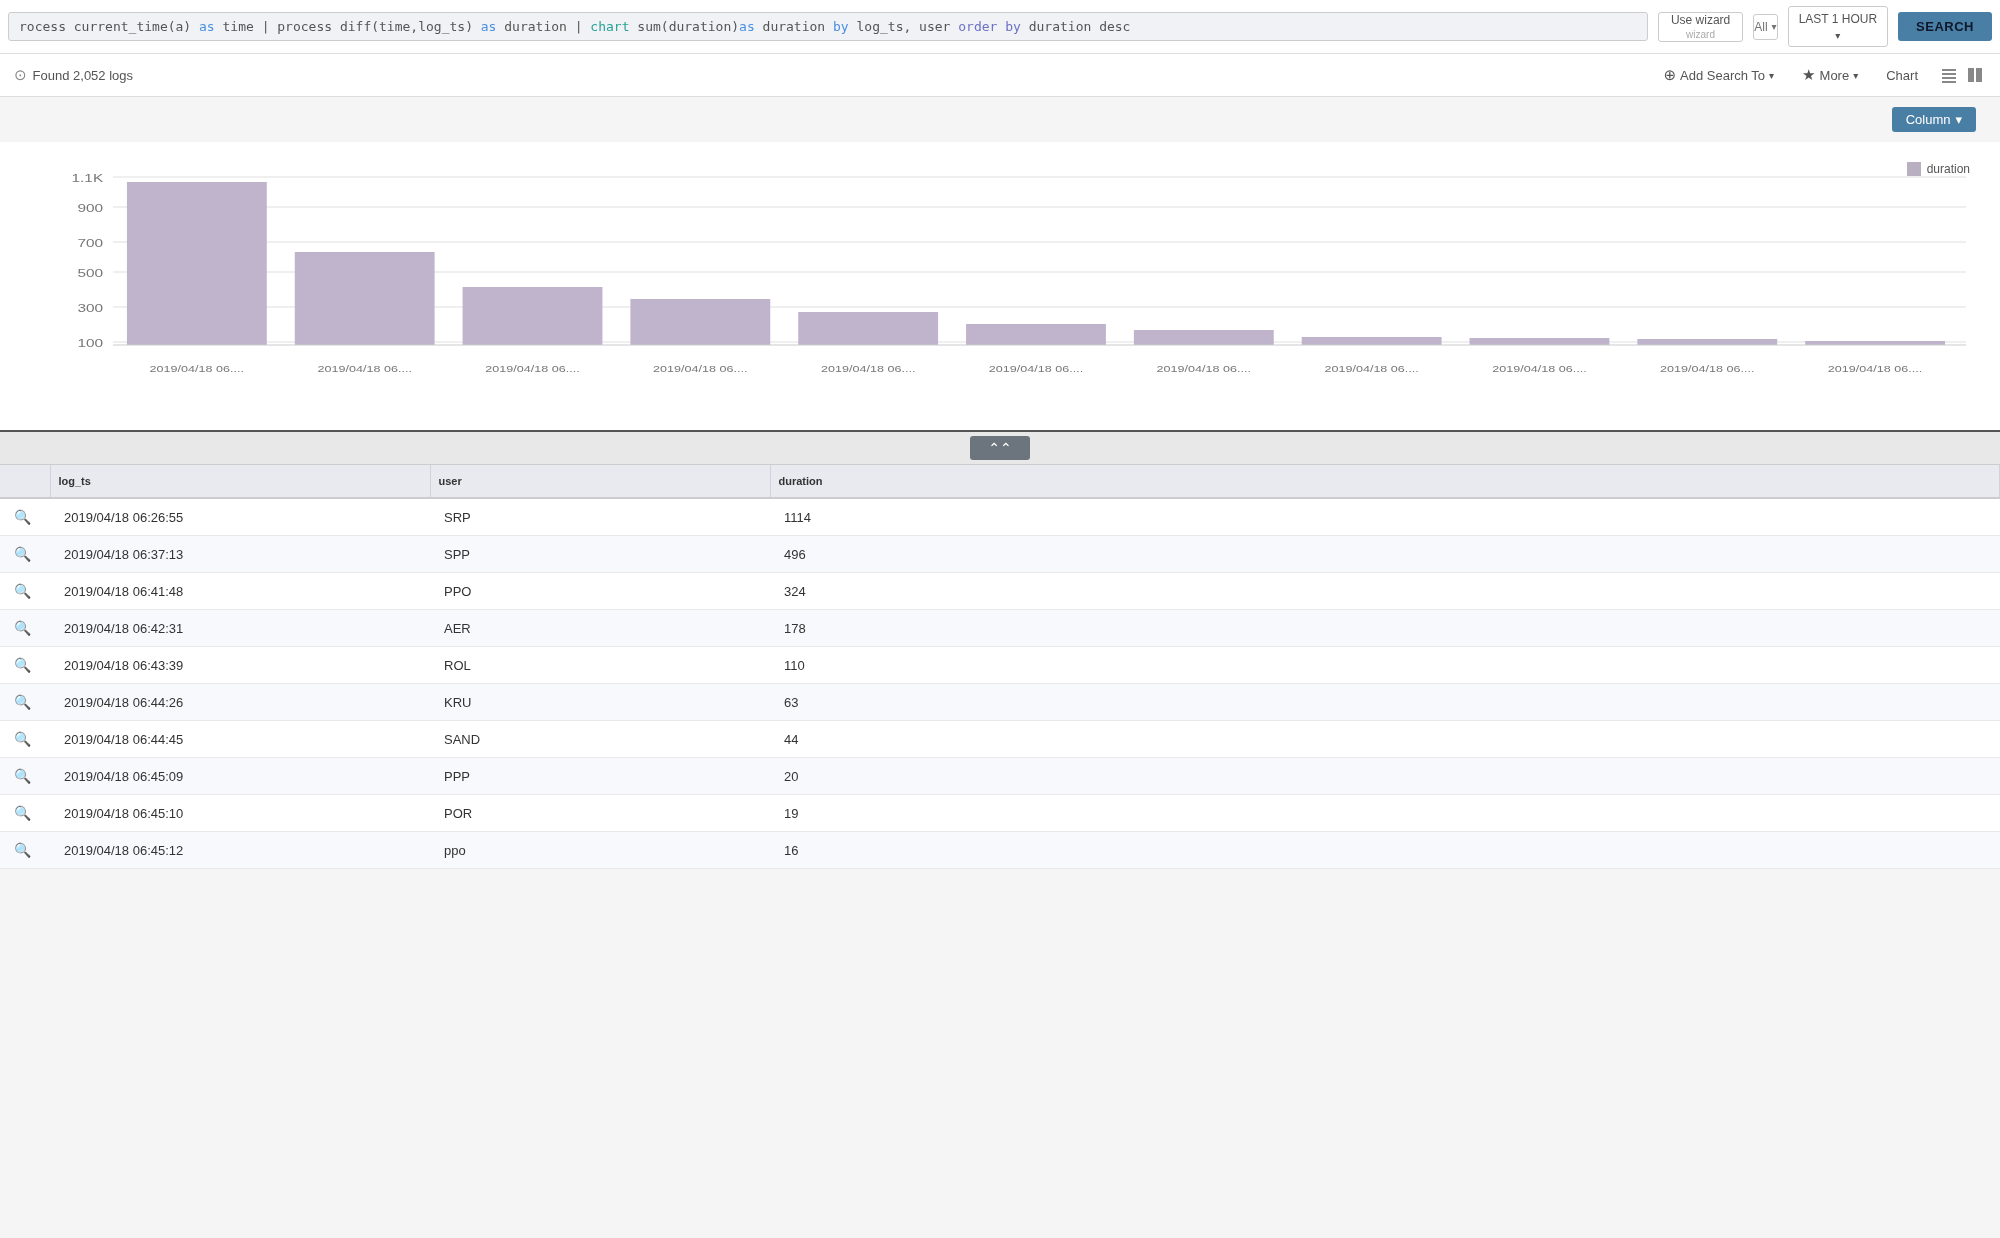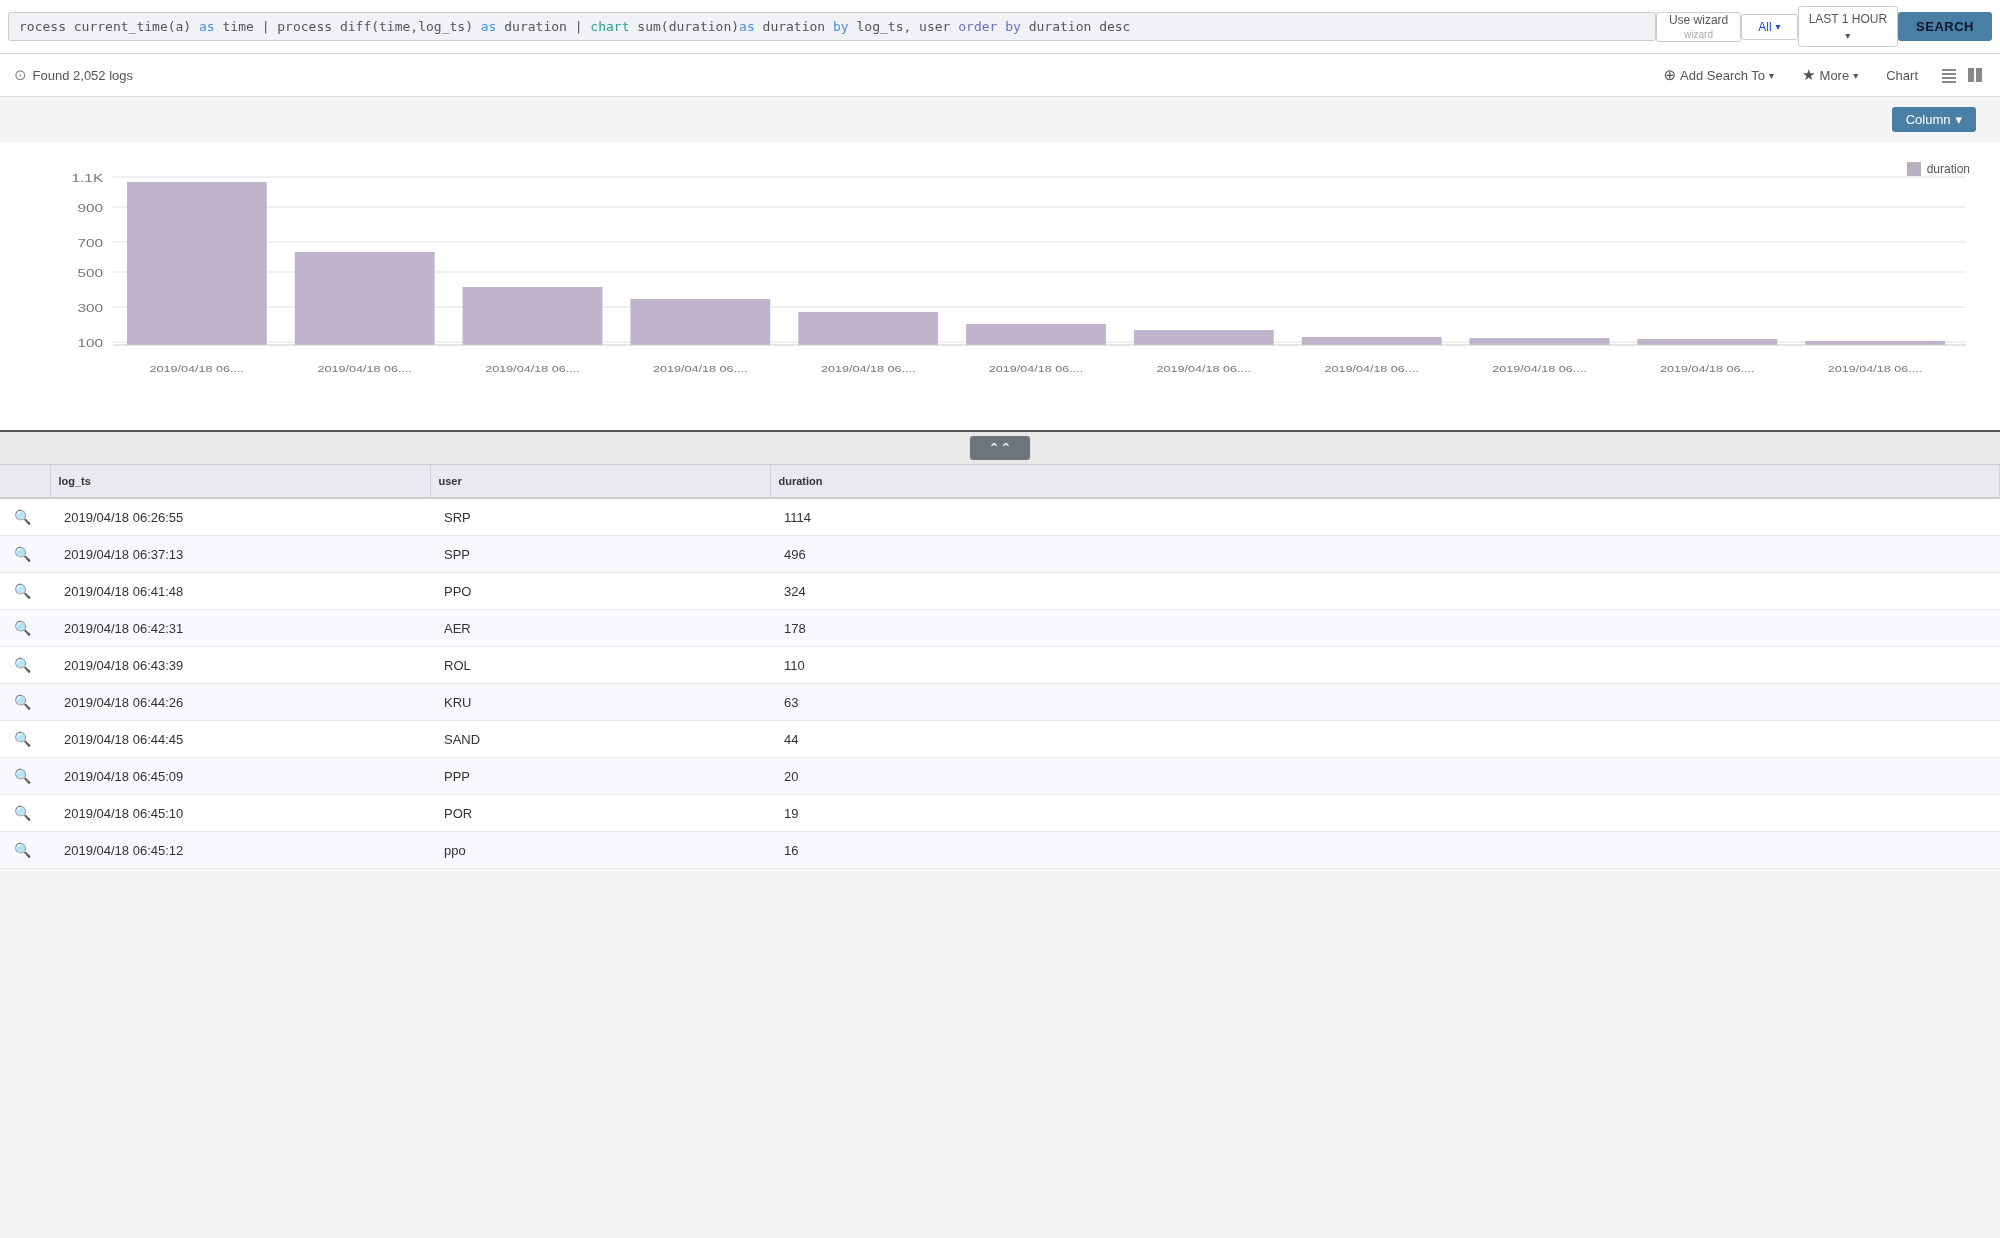--- a/index.html
+++ b/index.html
@@ -5,21 +5,21 @@
     * { box-sizing: border-box; margin: 0; padding: 0; }
     body { font-family: Arial, sans-serif; font-size: 13px; background: #f5f5f5; color: #333; overflow-x: hidden; }
 
     
     .search-bar {
       display: flex;
       align-items: center;
       background: #fff;
       border-bottom: 1px solid #ddd;
       padding: 6px 8px;
-      gap: 0;
+      gap: 10px;
       min-height: 48px;
     }
     .search-query {
       flex: 1;
       font-size: 13px;
       color: #333;
       background: #f0f2f5;
       border: 1px solid #ccc;
       border-radius: 3px;
       padding: 6px 10px;
@@ -38,24 +38,24 @@
       font-size: 12px;
       color: #555;
       white-space: nowrap;
     }
     .scope-select {
       display: flex;
       align-items: center;
       border: 1px solid #ccc;
       border-radius: 3px;
       background: #fff;
-      padding: 5px 16px;
+      padding: 5px 0;
       cursor: pointer;
       font-size: 12px;
-      color: #1d4ed8;
+      color: #737373;
       gap: 4px;
     }
     .time-select {
       display: flex;
       align-items: center;
       border: 1px solid #ccc;
       border-radius: 3px;
       background: #fff;
       padding: 5px 10px;
       cursor: pointer;

